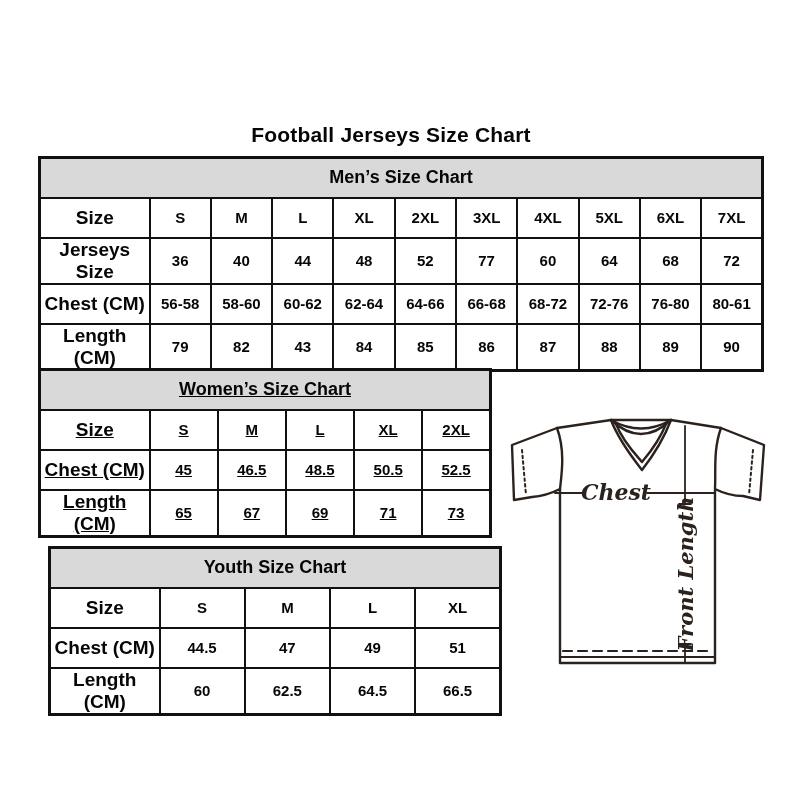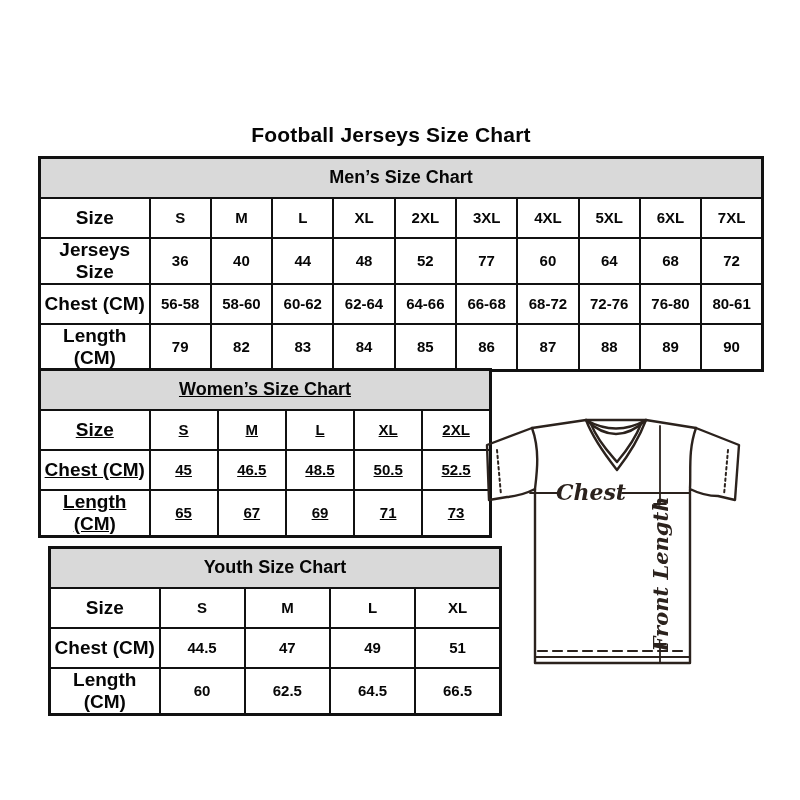--- a/index.html
+++ b/index.html
@@ -23,21 +23,21 @@
   table.size-table tr{height:40px;}
   td.tbl-title{background:#d9d9d9;font-size:18px;}
   td.row-label{font-size:19px;}
   td.cell{font-size:15px;}
   #mens-wrap{left:38px;top:156px;}
   #mens-table{width:726px;}
   #womens-wrap{left:38px;top:368px;}
   #womens-table{width:454px;text-decoration:underline;}
   #youth-wrap{left:48px;top:546px;}
   #youth-table{width:454px;}
-  #jersey-wrap{left:480px;top:400px;width:265px;height:290px;}
+  #jersey-wrap{left:505px;top:400px;width:265px;height:290px;}
   .jersey-label{
     font-family:"DejaVu Serif",serif;font-style:italic;font-weight:bold;
     fill:#2b221d;
   }
   .chest-label{font-size:22px;}
   .front-label{font-size:21px;}
 </style>
 </head>
 <body>
 
@@ -98,21 +98,21 @@
           <td class="cell">66-68</td>
           <td class="cell">68-72</td>
           <td class="cell">72-76</td>
           <td class="cell">76-80</td>
           <td class="cell">80-61</td>
         </tr>
         <tr>
           <td class="row-label">Length (CM)</td>
           <td class="cell">79</td>
           <td class="cell">82</td>
-          <td class="cell">83</td>
+          <td class="cell">43</td>
           <td class="cell">84</td>
           <td class="cell">85</td>
           <td class="cell">86</td>
           <td class="cell">87</td>
           <td class="cell">88</td>
           <td class="cell">89</td>
           <td class="cell">90</td>
         </tr>
       </tbody>
     </table>

